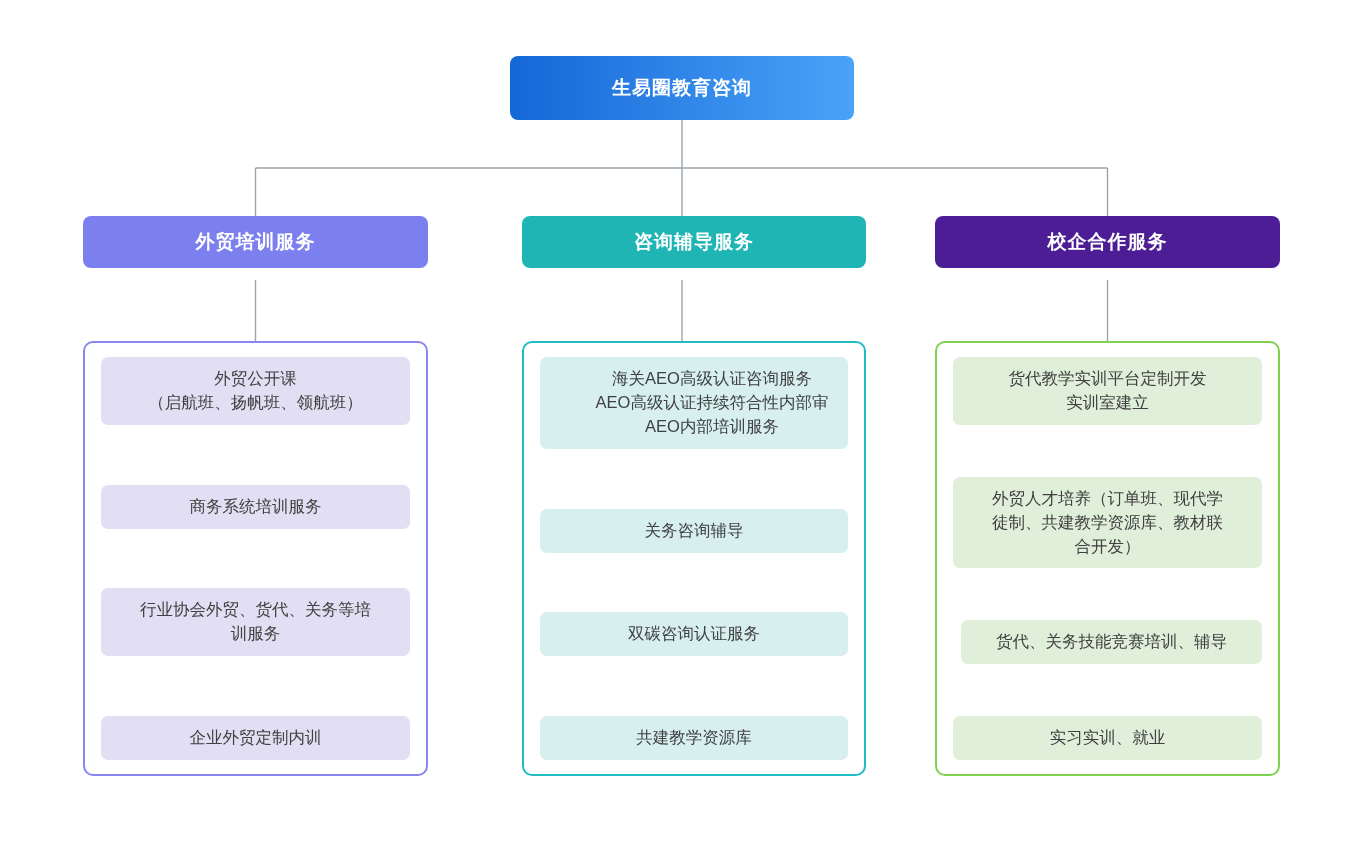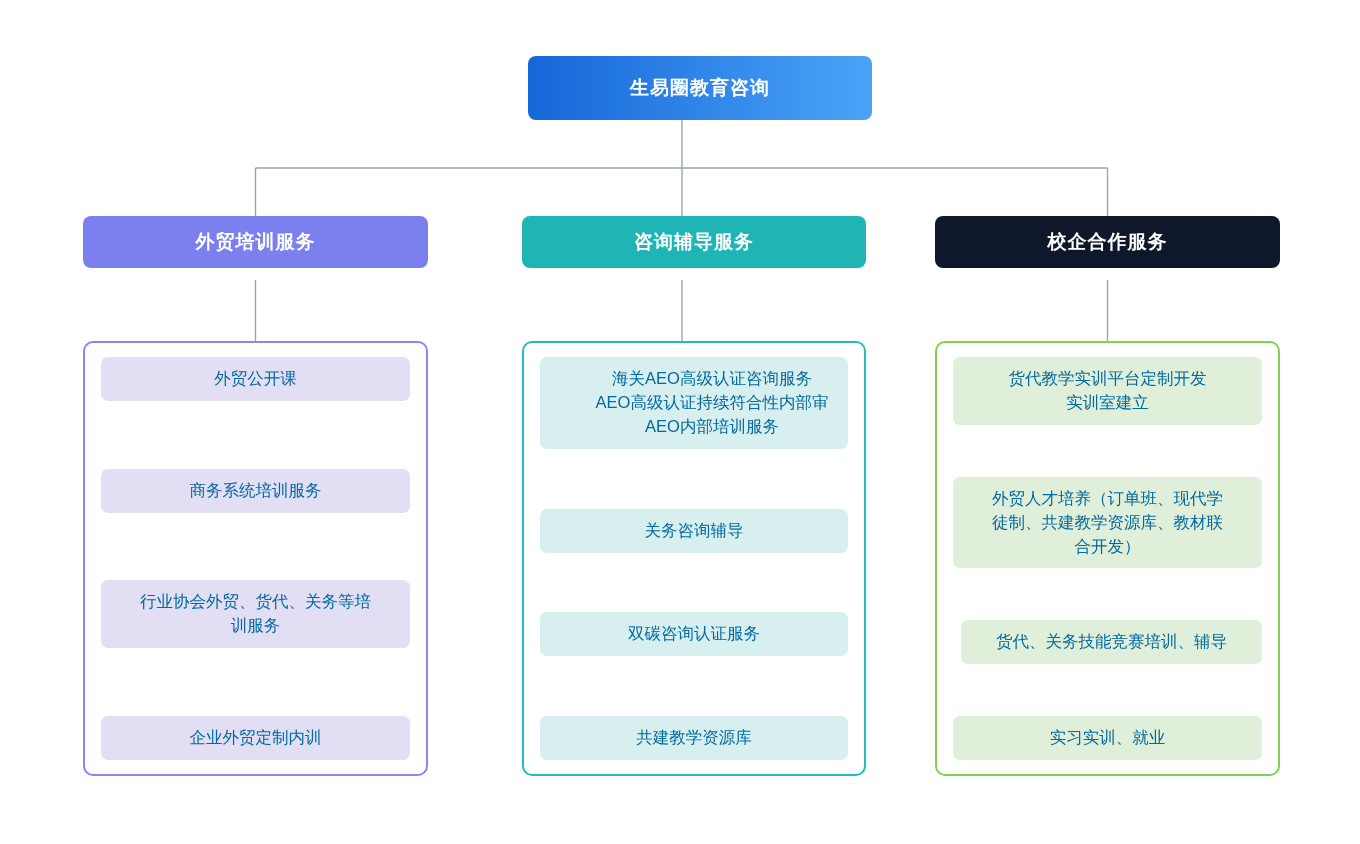--- a/index.html
+++ b/index.html
@@ -26,21 +26,21 @@
     left: 0;
     top: 0;
     width: 1360px;
     height: 844px;
     pointer-events: none;
   }
 
   
   .root-node {
     position: absolute;
-    left: 528px;
+    left: 510px;
     top: 56px;
     width: 344px;
     height: 64px;
     border-radius: 8px;
     display: flex;
     align-items: center;
     justify-content: center;
     box-sizing: border-box;
   }
   .root-node .node-label {
@@ -93,21 +93,21 @@
   .item-card {
     box-sizing: border-box;
     border-radius: 7px;
     padding: 10px 12px;
     display: flex;
     align-items: center;
     justify-content: center;
     text-align: center;
     font-size: 16.5px;
     line-height: 1.45;
-    color: #0369a1;
+    color: #404040;
   }
   .item-card .card-line { display: block; }
 </style>
 </head>
 <body>
 
 <div id="chart-root">
 
   <svg id="connector-layer" viewBox="0 0 1360 844" width="1360" height="844">
     <g id="connector-group" stroke="#9aa5ad" stroke-width="1.4" fill="none">
@@ -127,20 +127,21 @@
   </div>
 
   <div class="column col-0">
     <div class="cat-header" style="background: rgb(123, 128, 238);">
       <span class="node-label">外贸培训服务</span>
     </div>
     <div class="panel" style="border-color: rgb(138, 134, 240);">
         <div class="item-card" style="background: rgb(226, 222, 243);">
           <div>
             <span class="card-line">外贸公开课</span>
+            <span class="card-line">（启航班、扬帆班、领航班）</span>
           </div>
         </div>
         <div class="item-card" style="background: rgb(226, 222, 243);">
           <div>
             <span class="card-line">商务系统培训服务</span>
           </div>
         </div>
         <div class="item-card" style="background: rgb(226, 222, 243);">
           <div>
             <span class="card-line">行业协会外贸、货代、关务等培</span>
@@ -179,21 +180,21 @@
         </div>
         <div class="item-card" style="background: rgb(215, 239, 239);">
           <div>
             <span class="card-line">共建教学资源库</span>
           </div>
         </div>
       </div>
   </div>
 
   <div class="column col-2">
-    <div class="cat-header" style="background: #0f172a;">
+    <div class="cat-header" style="background: #4c1d95;">
       <span class="node-label">校企合作服务</span>
     </div>
     <div class="panel" style="border-color: rgb(127, 210, 79);">
         <div class="item-card" style="background: rgb(223, 239, 217);">
           <div>
             <span class="card-line">货代教学实训平台定制开发</span>
             <span class="card-line">实训室建立</span>
           </div>
         </div>
         <div class="item-card" style="background: rgb(223, 239, 217);">

